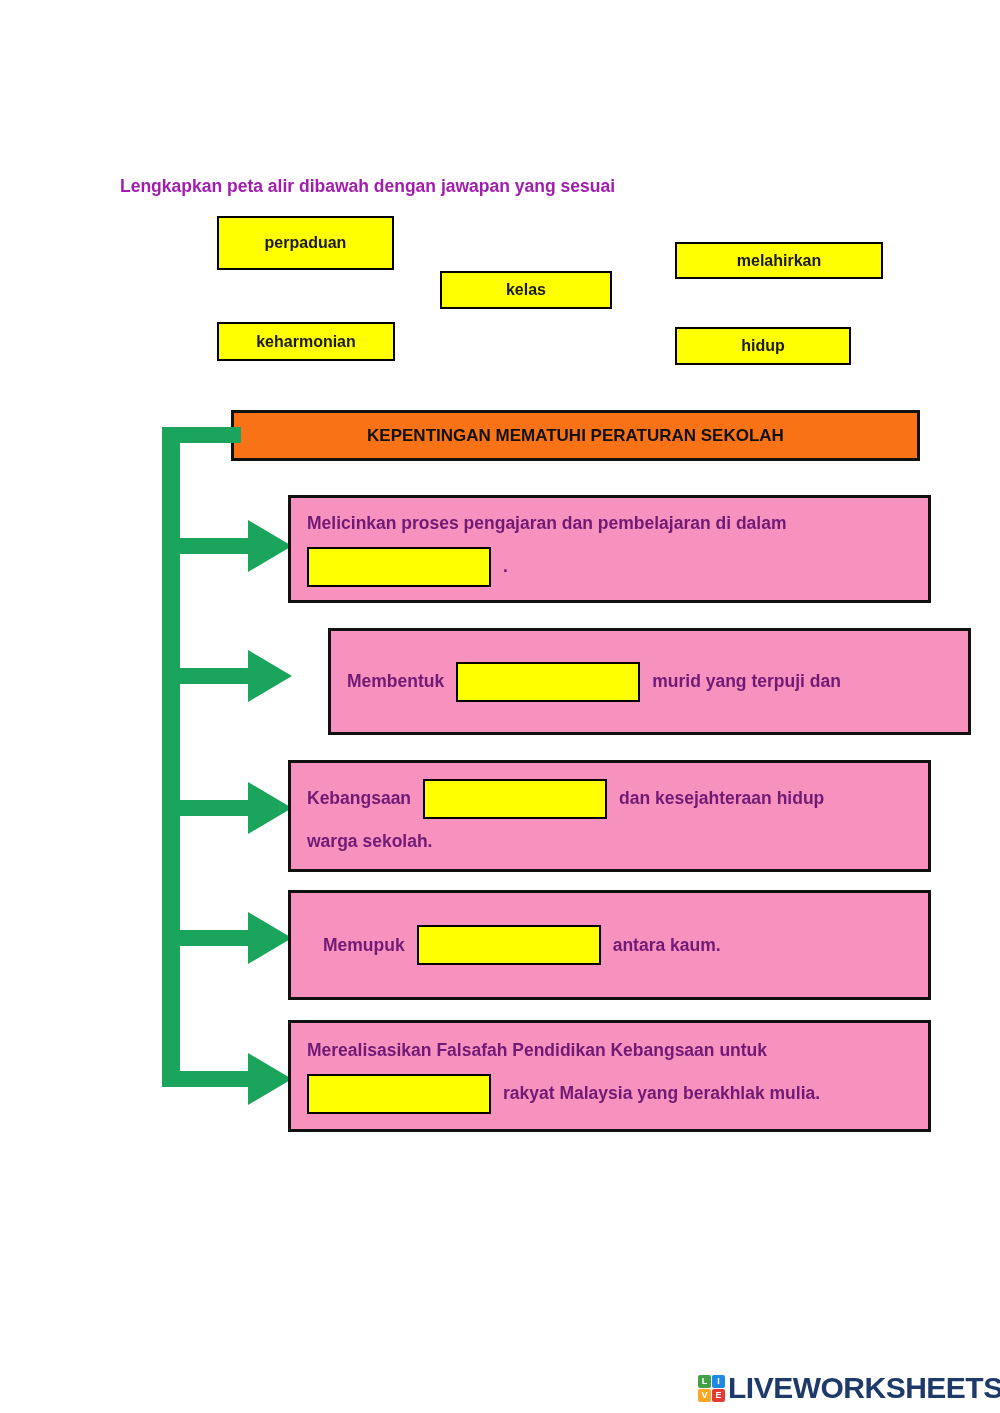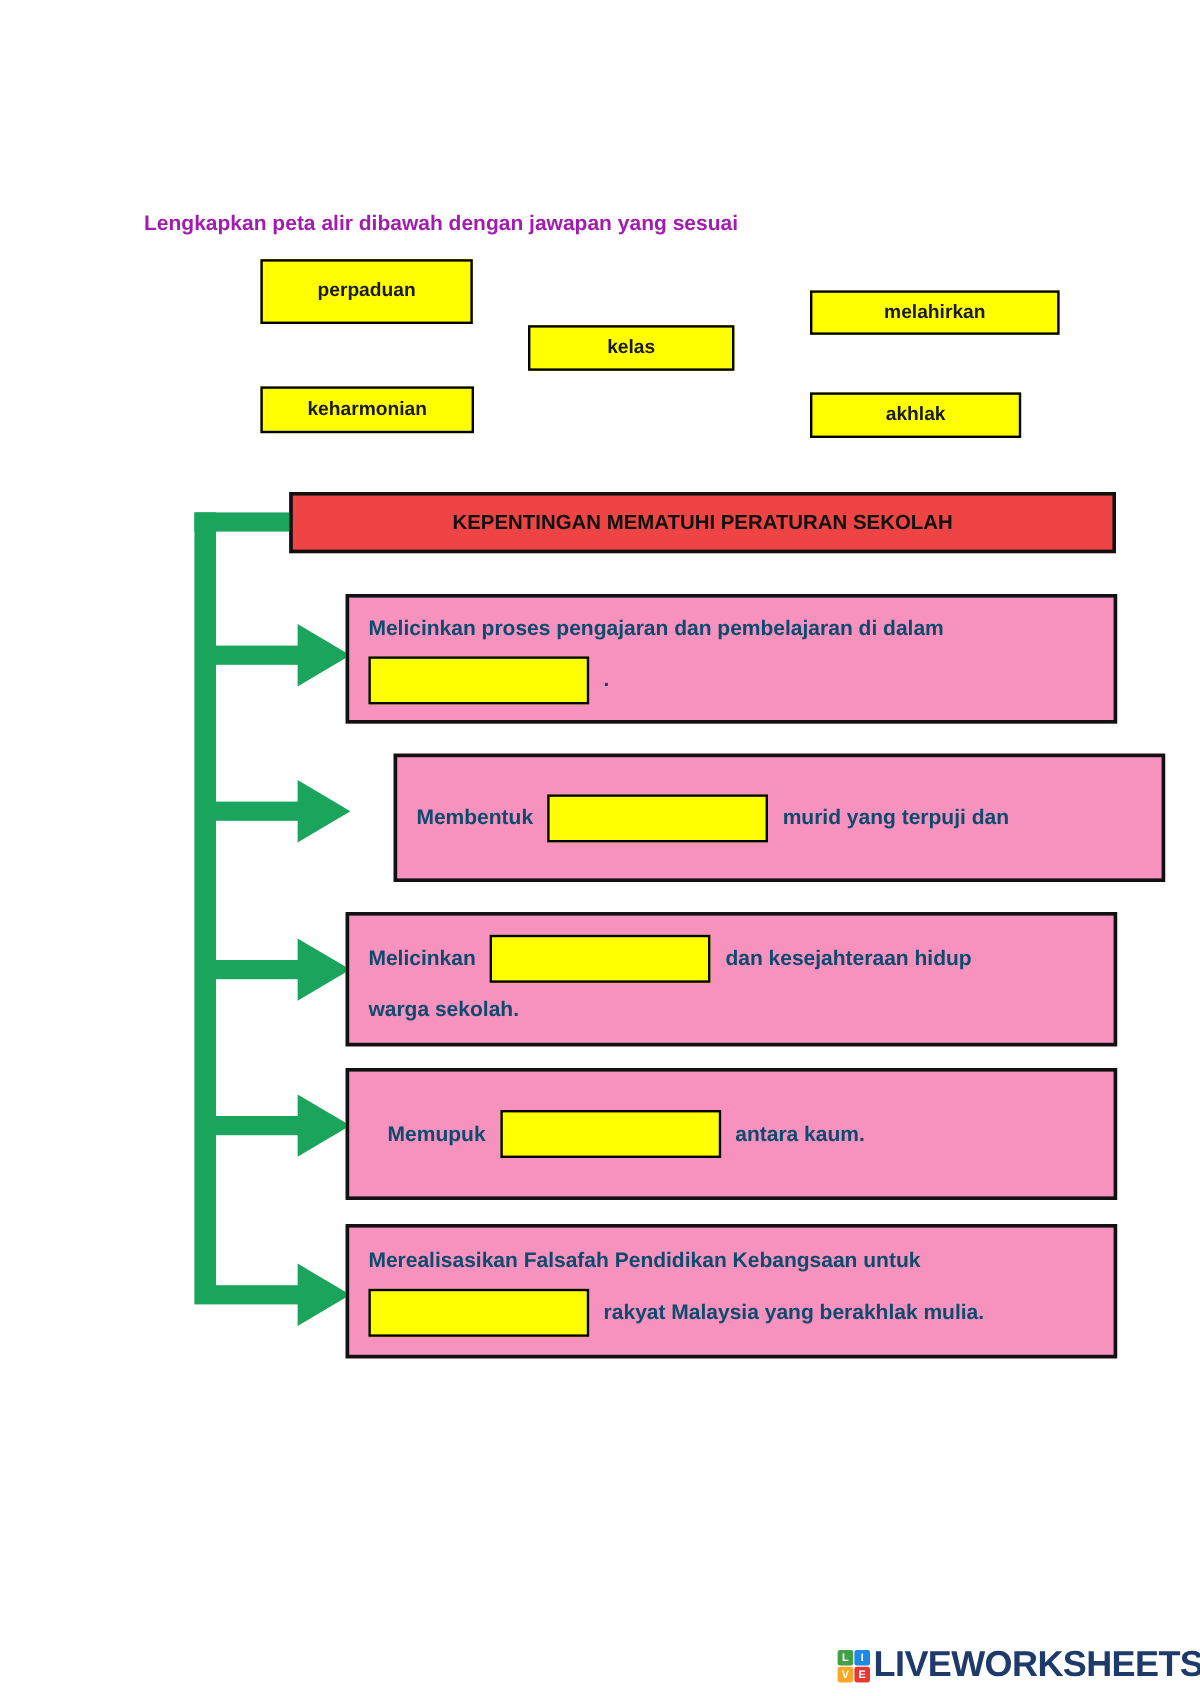--- a/index.html
+++ b/index.html
@@ -26,22 +26,22 @@
     font-size:16px; font-weight:bold; color:#1a1a1a;
   }
   .wb-perpaduan   { left:217px; top:216px; width:177px; height:54px; }
   .wb-kelas       { left:440px; top:271px; width:172px; height:38px; }
   .wb-melahirkan  { left:675px; top:242px; width:208px; height:37px; }
   .wb-keharmonian { left:217px; top:322px; width:178px; height:39px; }
   .wb-akhlak      { left:675px; top:327px; width:176px; height:38px; }
 
   
   .header-box {
-    position:absolute; left:241px; top:410px; width:689px; height:51px;
-    background:#ef4444;
+    position:absolute; left:231px; top:410px; width:689px; height:51px;
+    background:#f97316;
     border:3px solid #111;
     box-sizing:border-box;
     display:flex; align-items:center; justify-content:center;
     font-size:17px; font-weight:bold; color:#111;
   }
 
   
   .gline { position:absolute; background:#1AA45C; }
   .g-top-h { left:162px; top:427px; width:79px; height:16px; }
   .g-vert  { left:162px; top:427px; width:18px; height:660px; }
@@ -57,21 +57,21 @@
   .b3-line { top:800px; } .b3-head { top:782px; }
   .b4-line { top:930px; } .b4-head { top:912px; }
   .b5-line { top:1071px; } .b5-head { top:1053px; }
 
   
   .pink-box {
     position:absolute; left:288px; width:643px;
     background:#F791BE;
     border:3px solid #111;
     box-sizing:border-box;
-    font-size:17.5px; font-weight:bold; color:#0c4a6e;
+    font-size:17.5px; font-weight:bold; color:#701a75;
   }
   .pb1 { top:495px;  height:108px; }
   .pb2 { top:628px;  height:107px;margin-left:40px; }
   .pb3 { top:760px;  height:112px; }
   .pb4 { top:890px;  height:110px;padding-left:16px; }
   .pb5 { top:1020px; height:112px; }
   .pink-inner {
     height:100%; box-sizing:border-box;
     padding:8px 16px 8px 16px;
     display:flex; flex-direction:column; justify-content:center; gap:11px;
@@ -108,21 +108,21 @@
 </style>
 </head>
 <body>
 
 <div class="instruction">Lengkapkan peta alir dibawah dengan jawapan yang sesuai</div>
 
 <div class="wb-box wb-perpaduan">perpaduan</div>
 <div class="wb-box wb-kelas">kelas</div>
 <div class="wb-box wb-melahirkan">melahirkan</div>
 <div class="wb-box wb-keharmonian">keharmonian</div>
-<div class="wb-box wb-akhlak">akhlak</div>
+<div class="wb-box wb-akhlak">hidup</div>
 
 <div class="header-box">KEPENTINGAN MEMATUHI PERATURAN SEKOLAH</div>
 
 <div class="gline g-top-h"></div>
 <div class="gline g-vert"></div>
 
 <div class="branch-line b1-line"></div>
 <div class="arrow-head b1-head"></div>
 <div class="branch-line b2-line"></div>
 <div class="arrow-head b2-head"></div>
@@ -151,21 +151,21 @@
       <span>Membentuk</span>
       <span class="blank"></span>
       <span>murid yang terpuji dan</span>
     </div>
   </div>
 </div>
 
 <div class="pink-box pb3">
   <div class="pink-inner">
     <div class="row">
-      <span>Melicinkan</span>
+      <span>Kebangsaan</span>
       <span class="blank"></span>
       <span>dan kesejahteraan hidup</span>
     </div>
     <div class="row">
       <span>warga sekolah.</span>
     </div>
   </div>
 </div>
 
 <div class="pink-box pb4">

